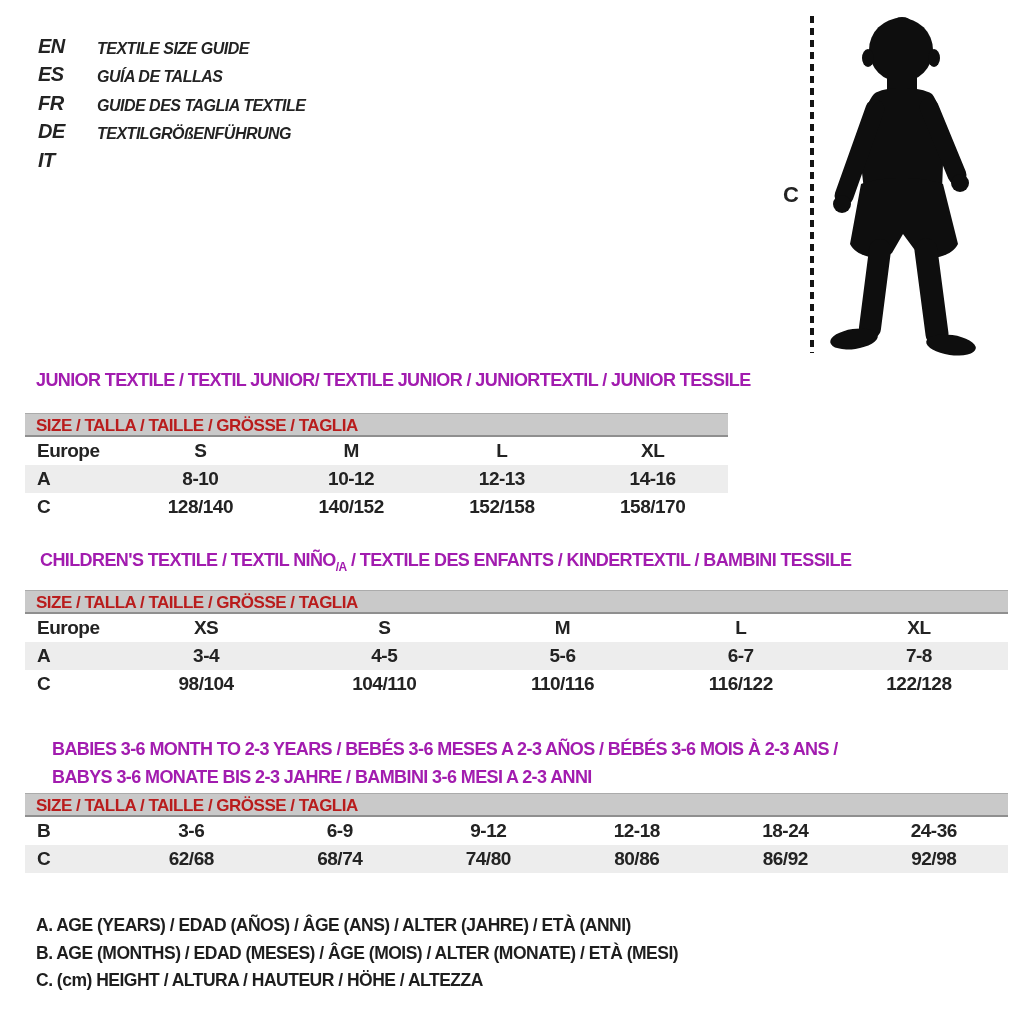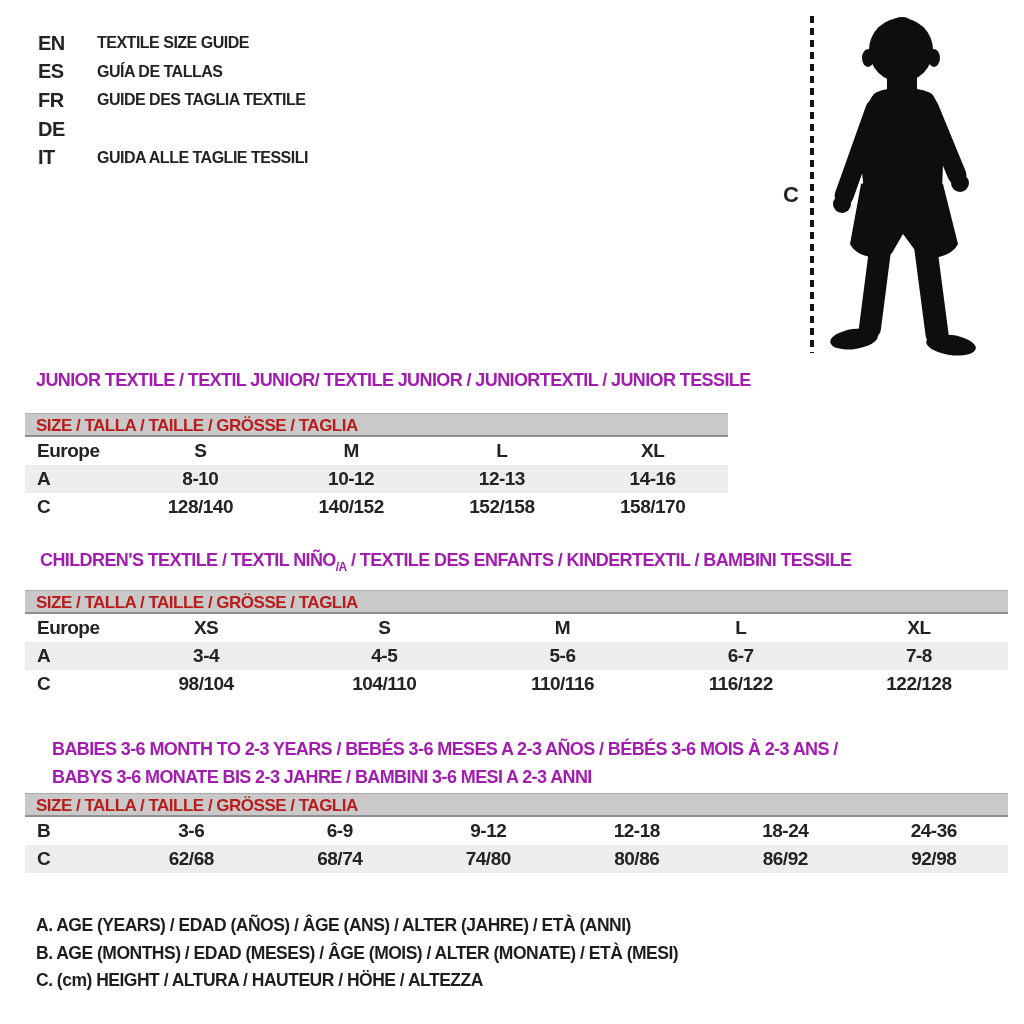--- a/index.html
+++ b/index.html
@@ -6,21 +6,21 @@
   .page {
     position: relative;
     width: 1024px; height: 1024px;
     background: #ffffff;
     font-family: "Liberation Sans", sans-serif;
     color: #232323;
     overflow: hidden;
   }
   
   .lang-list { position:absolute; left:38px; top:29px; }
-  .lang-row { display:flex; height:28.6px; align-items:center; }
+  .lang-row { display:flex; height:28.6px; align-items:flex-end;font-style:italic; }
   .lang-code {
     width:59px; font-size:20px; font-weight:700; letter-spacing:-0.5px;
   }
   .lang-title { font-size:16px; font-weight:700; letter-spacing:-0.5px; }
   
   .dotted-line {
     position:absolute; left:810px; top:16px; width:4px; height:337px;
     background: repeating-linear-gradient(to bottom,
       #141414 0px, #141414 7px, transparent 7px, transparent 12px);
   }
@@ -86,24 +86,24 @@
     <div class="lang-row">
       <span class="lang-code">ES</span>
       <span class="lang-title">GUÍA DE TALLAS</span>
     </div>
     <div class="lang-row">
       <span class="lang-code">FR</span>
       <span class="lang-title">GUIDE DES TAGLIA TEXTILE</span>
     </div>
     <div class="lang-row">
       <span class="lang-code">DE</span>
+      <span class="lang-title">TEXTILGRÖßENFÜHRUNG</span>
     </div>
     <div class="lang-row">
       <span class="lang-code">IT</span>
-      <span class="lang-title">GUIDA ALLE TAGLIE TESSILI</span>
     </div>
   </section>
 
   <div class="dotted-line"></div>
   <div class="height-label">C</div>
   <svg class="silhouette" width="162" height="348" viewBox="0 0 162 348" aria-hidden="true">
     <g fill="#0e0e0e" stroke="none">
       <ellipse cx="82" cy="10" rx="9" ry="5"></ellipse>
       <circle cx="81" cy="38" r="32"></circle>
       <ellipse cx="48" cy="46" rx="6" ry="9"></ellipse>

